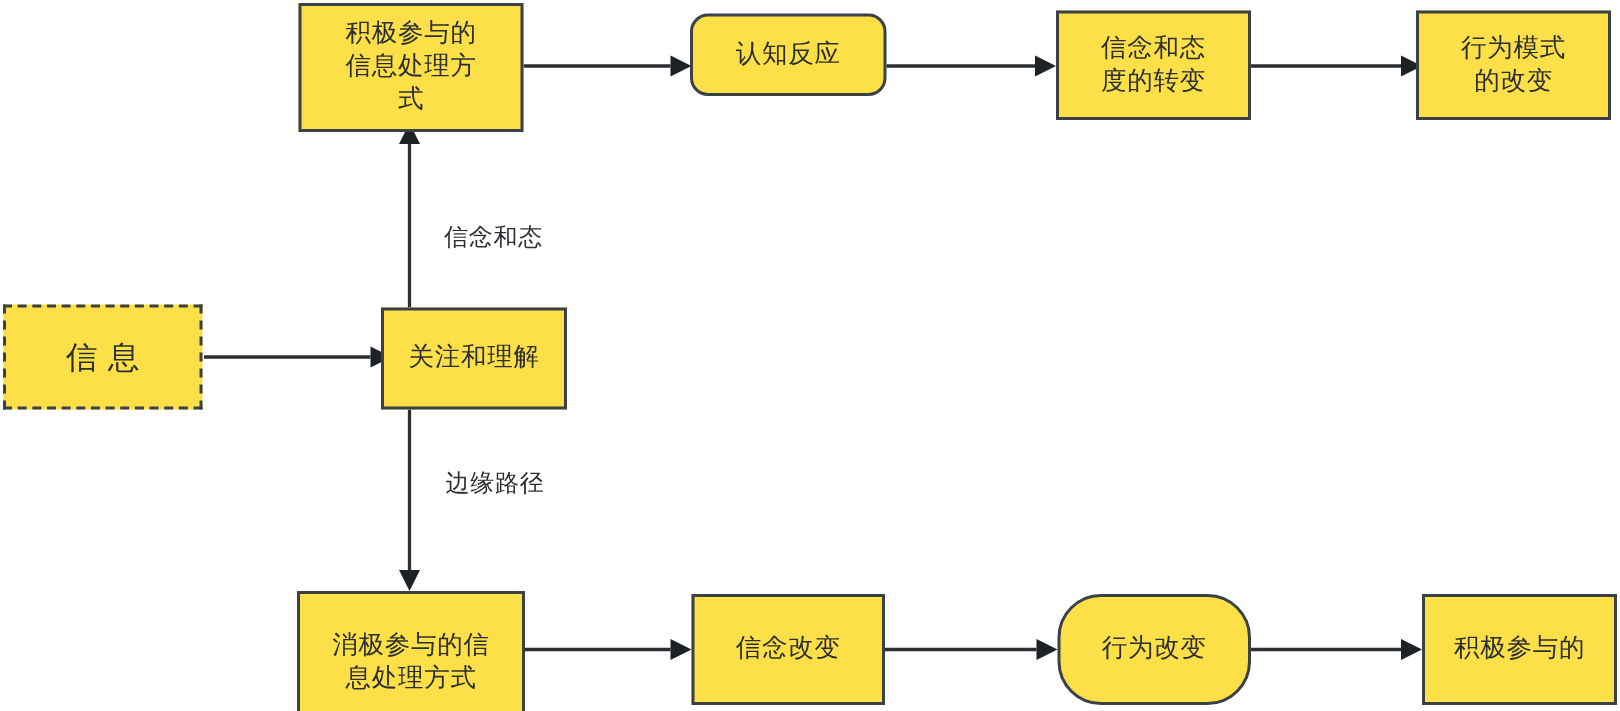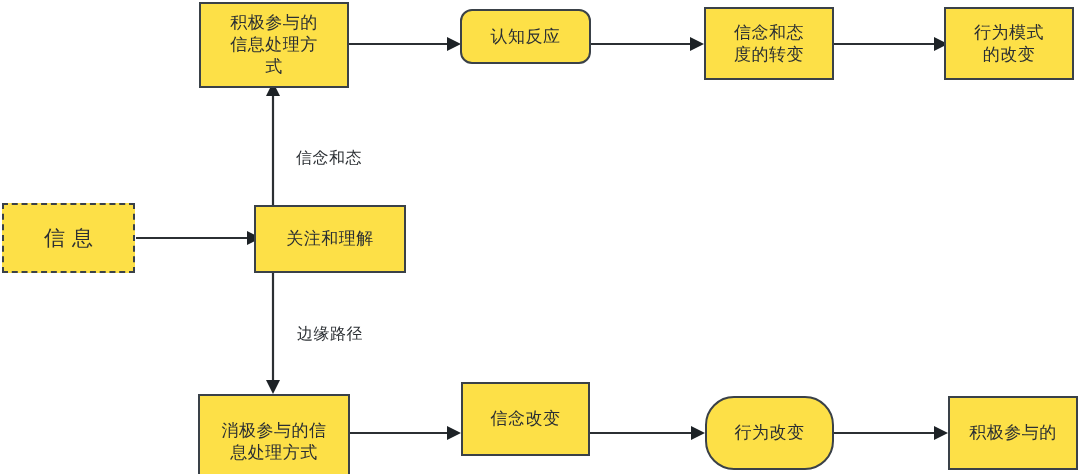--- a/index.html
+++ b/index.html
@@ -101,38 +101,38 @@
     <polygon class="hd" points="691,426 705,433 691,440"></polygon>
   </g>
   <g>
     <line class="ln" x1="834" y1="433" x2="934" y2="433"></line>
     <polygon class="hd" points="934,426 948,433 934,440"></polygon>
   </g>
 </svg>
 
 <div class="node dashed" style="left:2px; top:203px; width:133px; height:70px;">信息</div>
 
-<div class="node" style="left:254px; top:205px; width:152px; height:68px;">关注和理解</div>
+<div class="node" style="left:254px; top:205px; width:124px; height:68px;">关注和理解</div>
 
 <div class="node" style="left:199px; top:2px; width:150px; height:86px;">积极参与的
 信息处理方
 式</div>
 
 <div class="node" style="left:460px; top:9px; width:131px; height:55px;border-radius:12px;">认知反应</div>
 
 <div class="node" style="left:704px; top:7px; width:130px; height:73px;">信念和态
 度的转变</div>
 
 <div class="node" style="left:944px; top:7px; width:130px; height:73px;">行为模式
 的改变</div>
 
 <div class="node" style="left:198px; top:394px; width:152px; height:96px;">消极参与的信
 息处理方式</div>
 
-<div class="node" style="left:461px; top:382px; width:129px; height:74px;">信念改变</div>
+<div class="node" style="left:461px; top:396px; width:129px; height:74px;">信念改变</div>
 
 <div class="node" style="left:705px; top:396px; width:129px; height:74px;border-radius:29px;">行为改变</div>
 
 <div class="node" style="left:948px; top:396px; width:130px; height:74px;">积极参与的</div>
 
 <div class="edge-label" style="left:296px; top:148px;">信念和态</div>
 
-<div class="edge-label" style="left:297px; top:324px;">边缘路径</div>
+<div class="edge-label" style="left:297px; top:312px;">边缘路径</div>
 
 </body></html>

